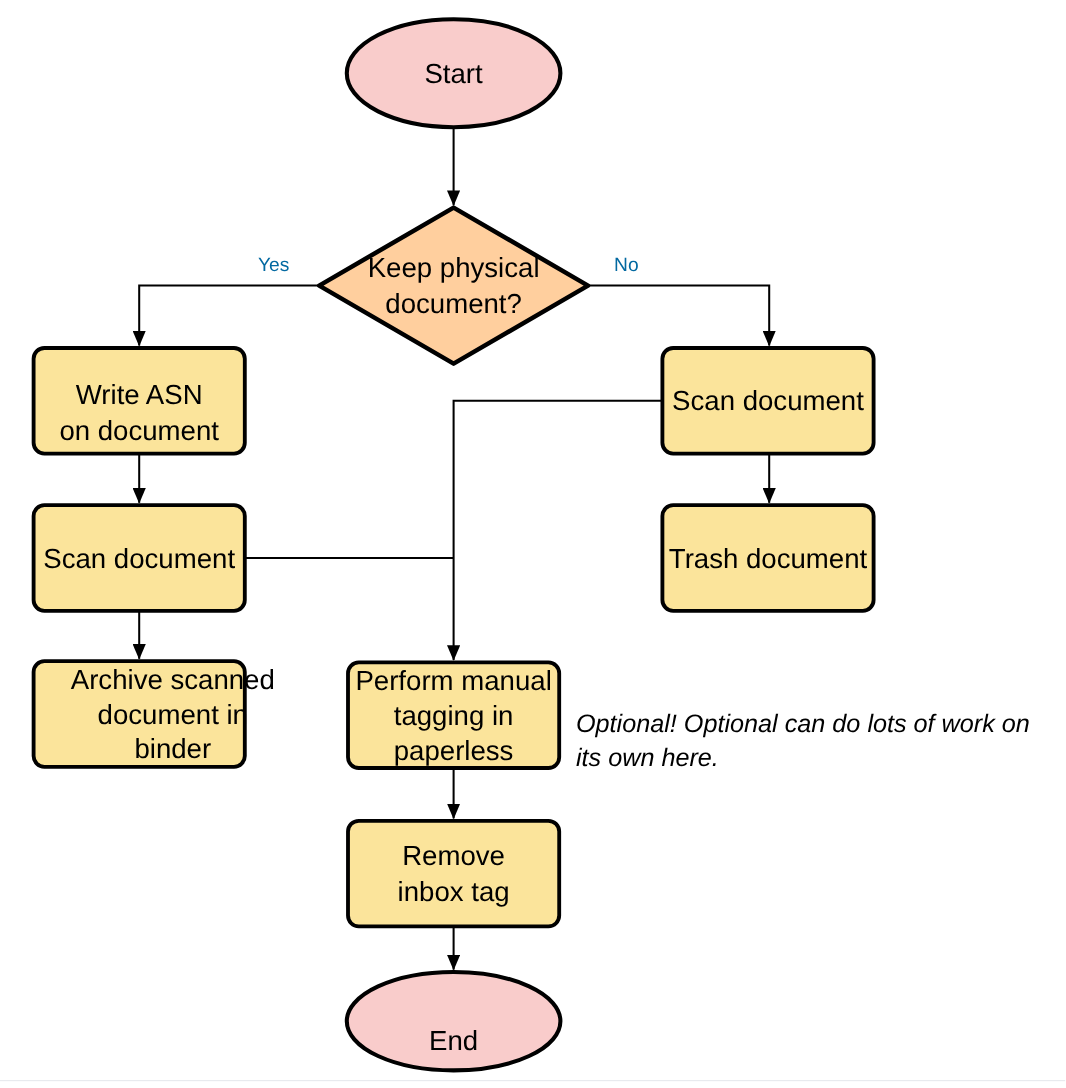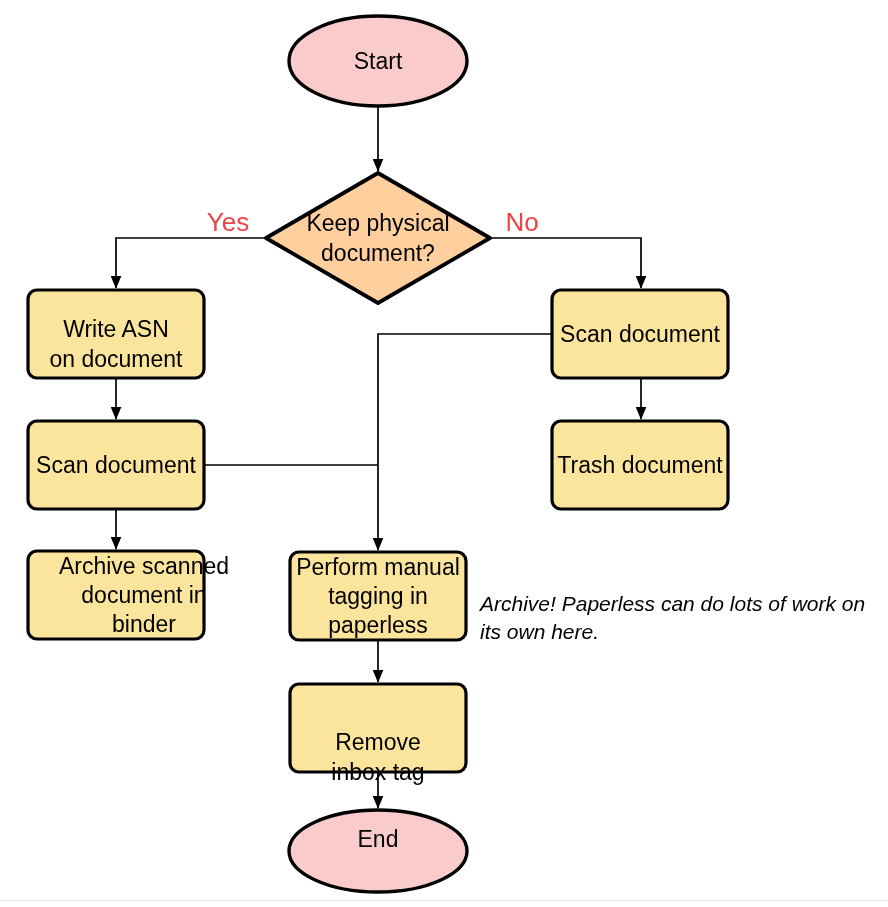--- a/index.html
+++ b/index.html
@@ -27,22 +27,22 @@
     white-space: pre-line;
     font-size: 23px;
     line-height: 30px;
     color: #000000;
   }
   .edge-label {
     position: absolute;
     display: flex;
     align-items: center;
     justify-content: center;
-    font-size: 26px;
-    color: #ef4444;
+    font-size: 16px;
+    color: #0369a1;
   }
   .annotation {
     position: absolute;
     left: 480px;
     top: 590px;
     width: 404px;
     font-size: 21px;
     line-height: 28px;
     font-style: italic;
     color: #000000;
@@ -103,21 +103,21 @@
 on document</div>
     <div class="node-label" style="left:28px; top:421px; width:176px; height:88px;">Scan document</div>
     <div class="node-label" style="left:28px; top:551px; width:176px; height:88px; line-height:29px;margin-left:28px;">Archive scanned
 document in
 binder</div>
     <div class="node-label" style="left:552px; top:290px; width:176px; height:88px;">Scan document</div>
     <div class="node-label" style="left:552px; top:421px; width:176px; height:88px;">Trash document</div>
     <div class="node-label" style="left:290px; top:552px; width:176px; height:88px; line-height:29px;">Perform manual
 tagging in
 paperless</div>
-    <div class="node-label" style="left:290px; top:684px; width:176px; height:88px;margin-top:29px;">Remove
+    <div class="node-label" style="left:290px; top:684px; width:176px; height:88px;">Remove
 inbox tag</div>
-    <div class="node-label" style="left:290px; top:798px; width:176px; height:82px;">End</div>
-    <div class="annotation">Archive! Paperless can do lots of work on
+    <div class="node-label" style="left:290px; top:826px; width:176px; height:82px;">End</div>
+    <div class="annotation">Optional! Optional can do lots of work on
 its own here.</div>
   </div>
 
   <div class="bottom-edge-line"></div>
 </div>
 
 </body></html>

